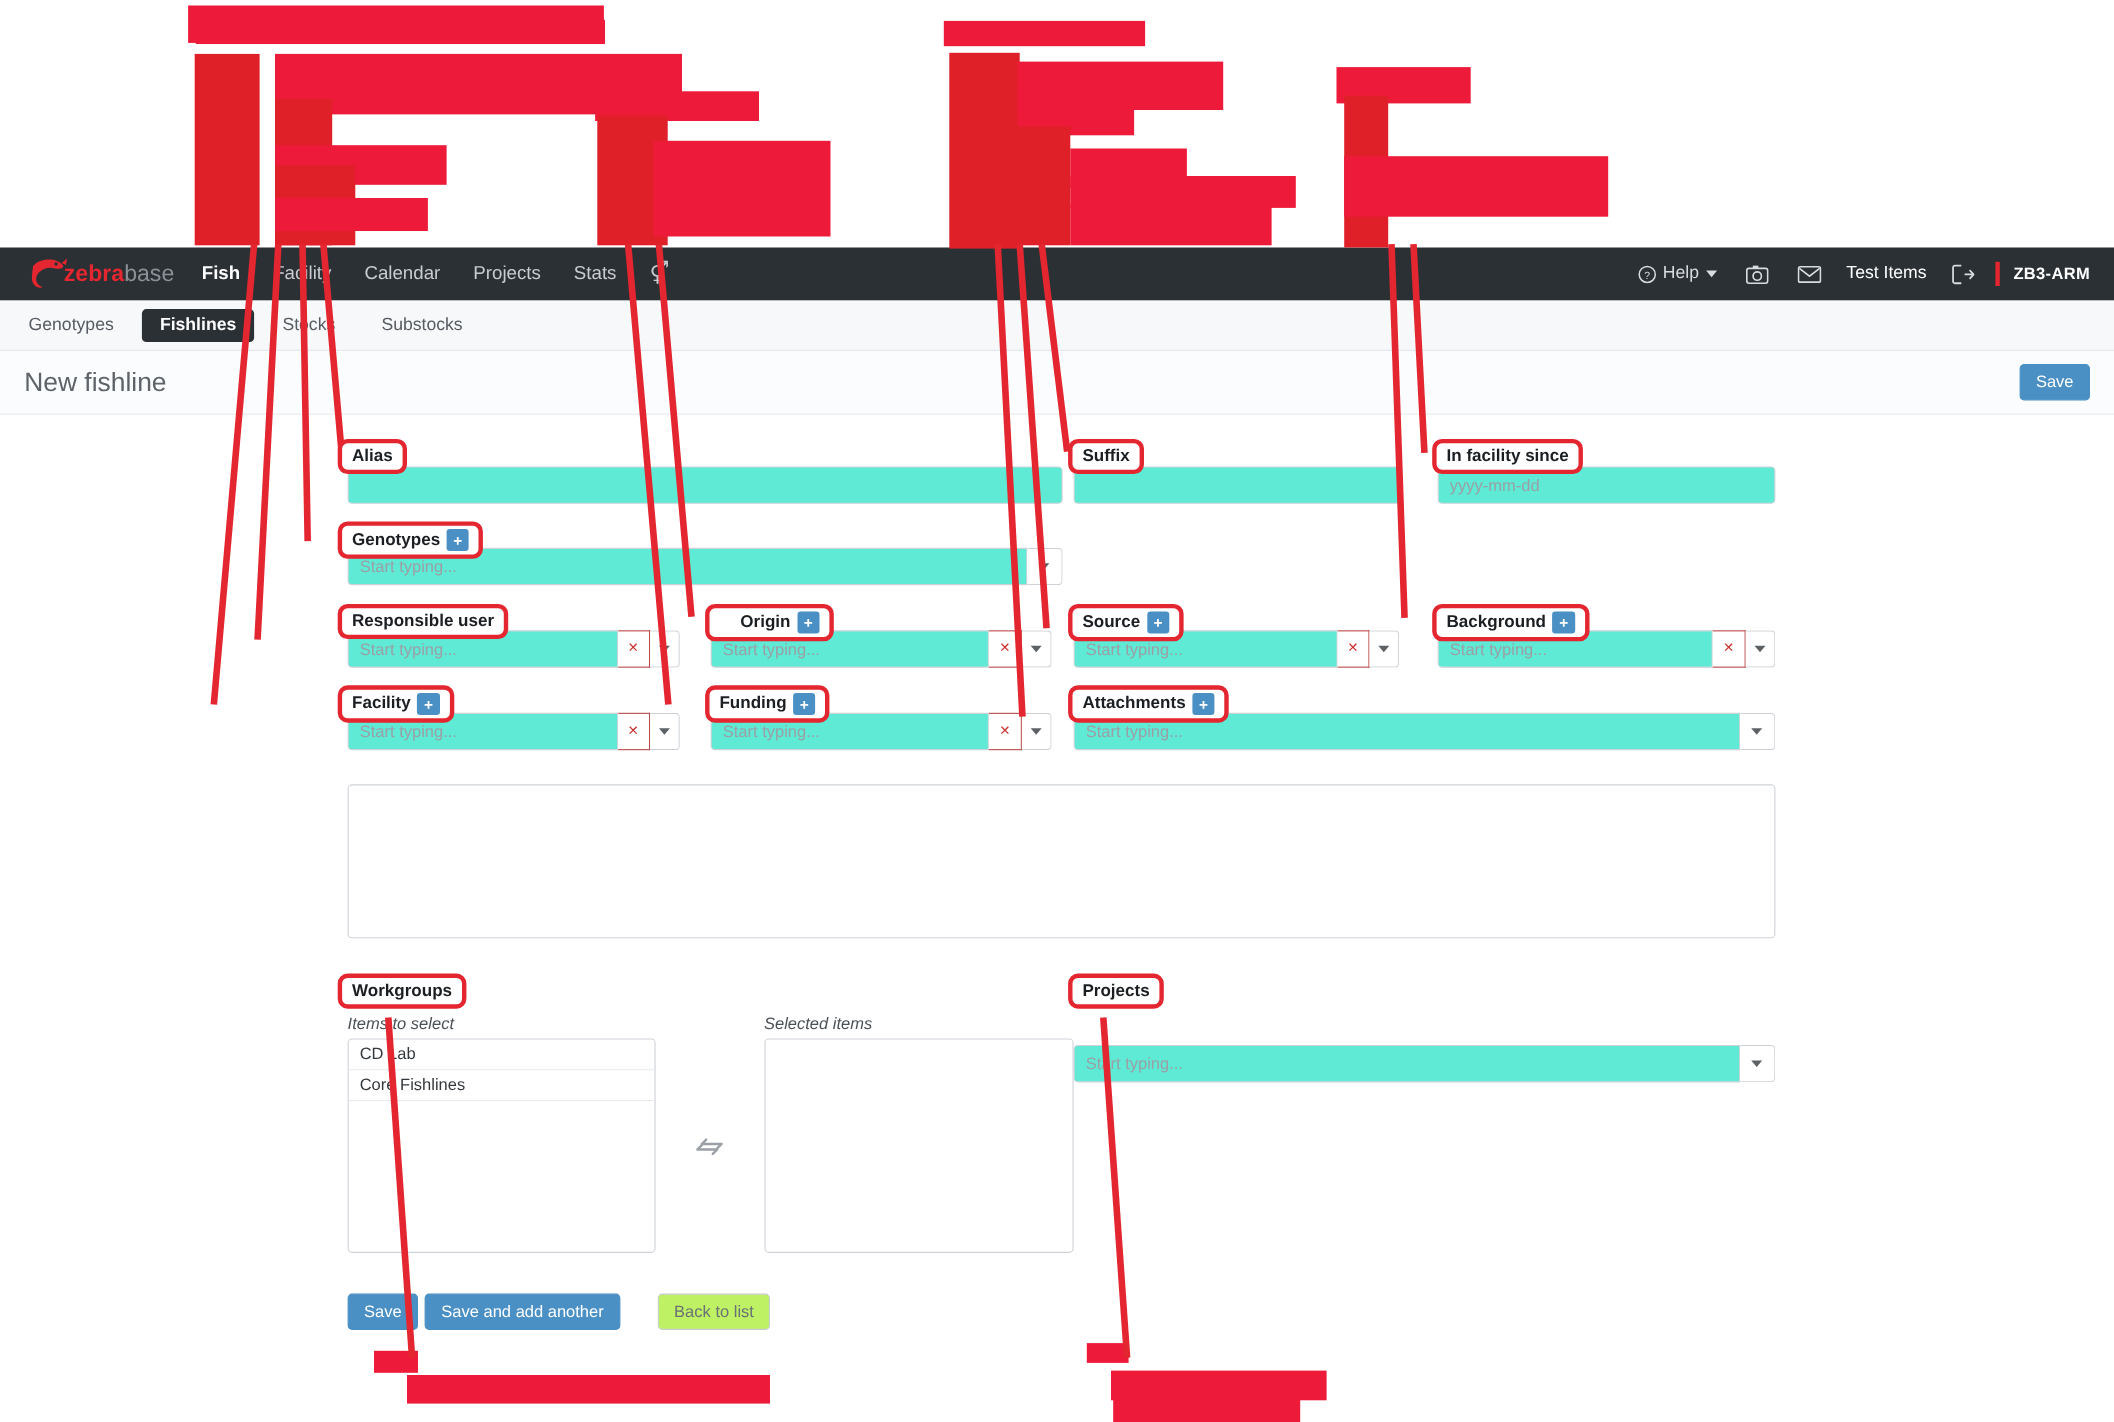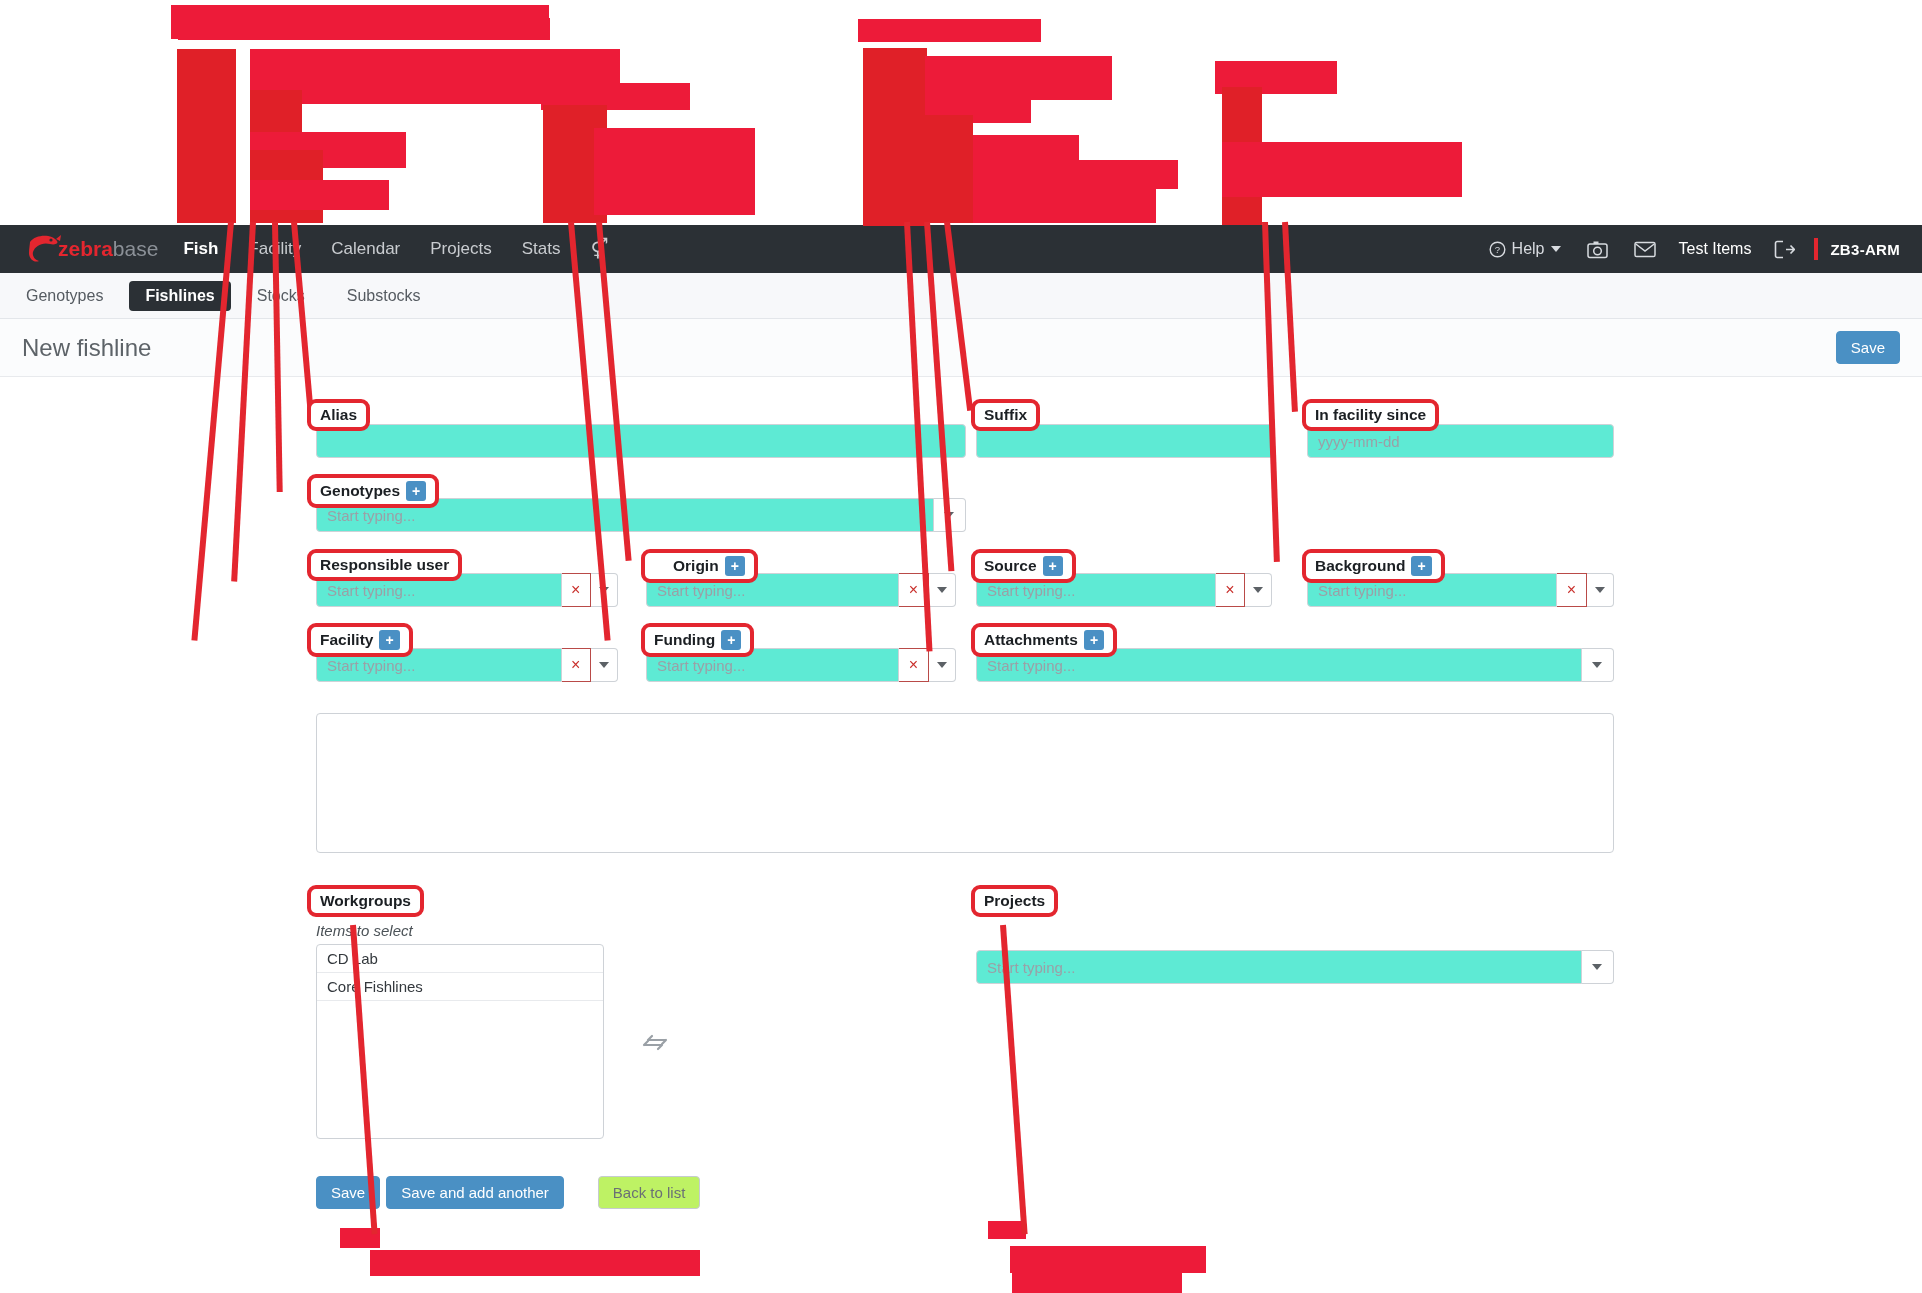--- a/index.html
+++ b/index.html
@@ -257,20 +257,24 @@
         <div class="lbox">
           <div class="litem">CD Lab</div>
           <div class="litem">Core Fishlines</div>
         </div>
       </div>
       <div style="width:102px; display:flex; align-items:center; justify-content:center; padding-top:24px;">
         <svg width="28" height="18" viewBox="0 0 28 18" aria-hidden="true">
           <path d="M26 5 H8 L12 1 M26 5 L22 9" fill="none" stroke="#9aa0a6" stroke-width="2.2" stroke-linecap="round" stroke-linejoin="round" transform="translate(-1,1)"></path>
           <path d="M2 12 H20 L16 16 M2 12 L6 8" fill="none" stroke="#9aa0a6" stroke-width="2.2" stroke-linecap="round" stroke-linejoin="round" transform="translate(1,-1)"></path>
         </svg>
+      </div>
+      <div style="width:290px;">
+        <span class="subl">Selected items</span>
+        <div class="lbox"></div>
       </div>
     </div>
   </div>
 
   <div style="position:absolute; left:976px; top:573px; width:638px;">
     <div class="grp">
       <input class="inp" placeholder="Start typing..." style="">
       <div class="cbtn">
           <span class="caret"></span>
         </div>

